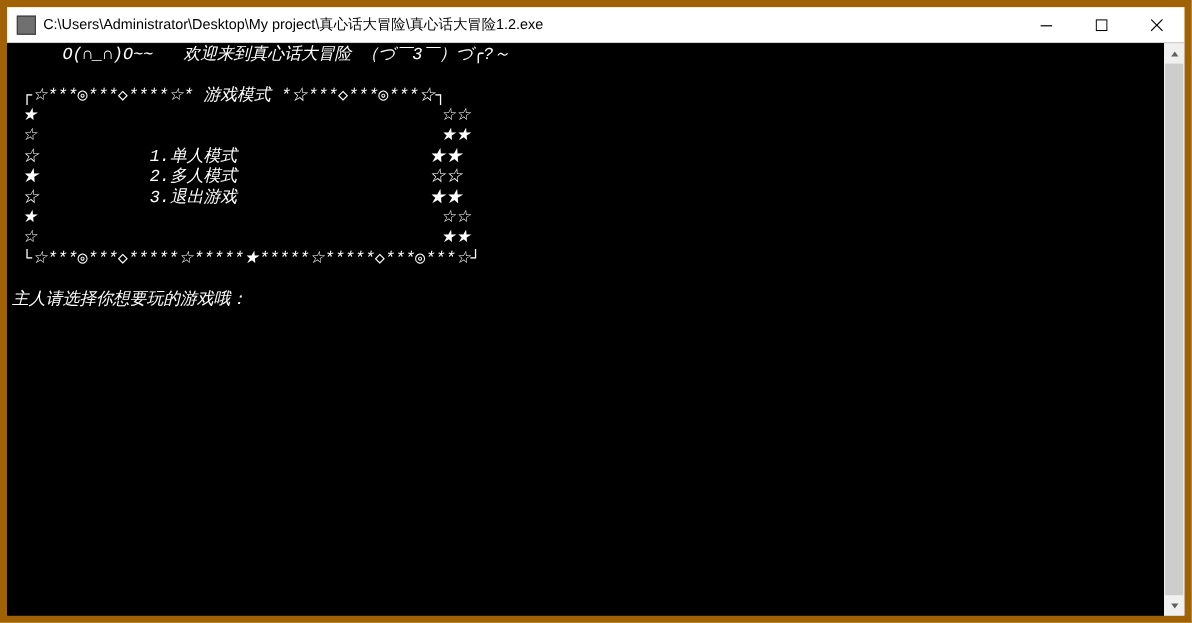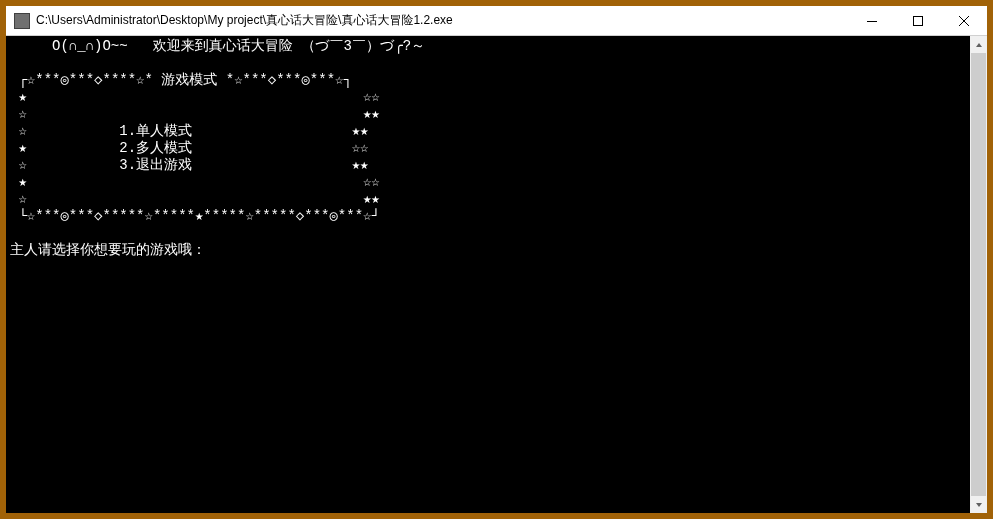--- a/index.html
+++ b/index.html
@@ -54,20 +54,21 @@
       color: #000;
       cursor: default;
     }
     .titlebar-btn.close { width: 46px; }
     .titlebar-btn svg { width: 10px; height: 10px; }
     .console-wrap {
       flex: 1;
       position: relative;
       background: #000;
       display: flex;
+      font-style: italic;
     }
     .console {
       flex: 1;
       background: #000;
       color: #ffffff;
       font-family: "NSimSun", "SimSun", "Courier New", monospace;
       font-size: 14px;
       line-height: 17px;
       white-space: pre;
       padding: 2px 0 0 4px;

